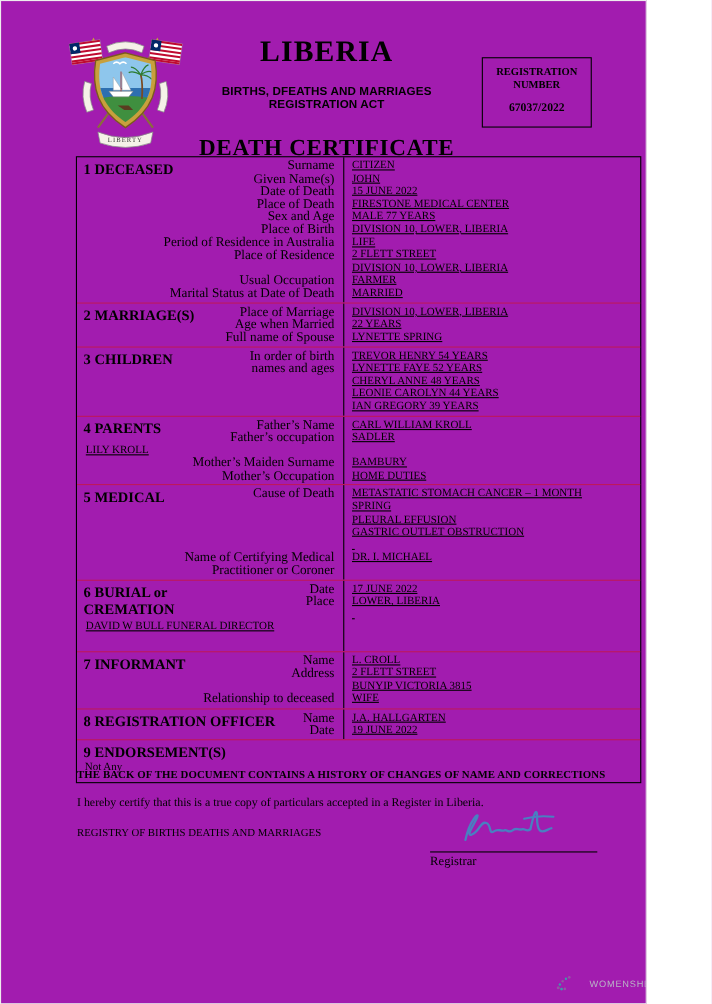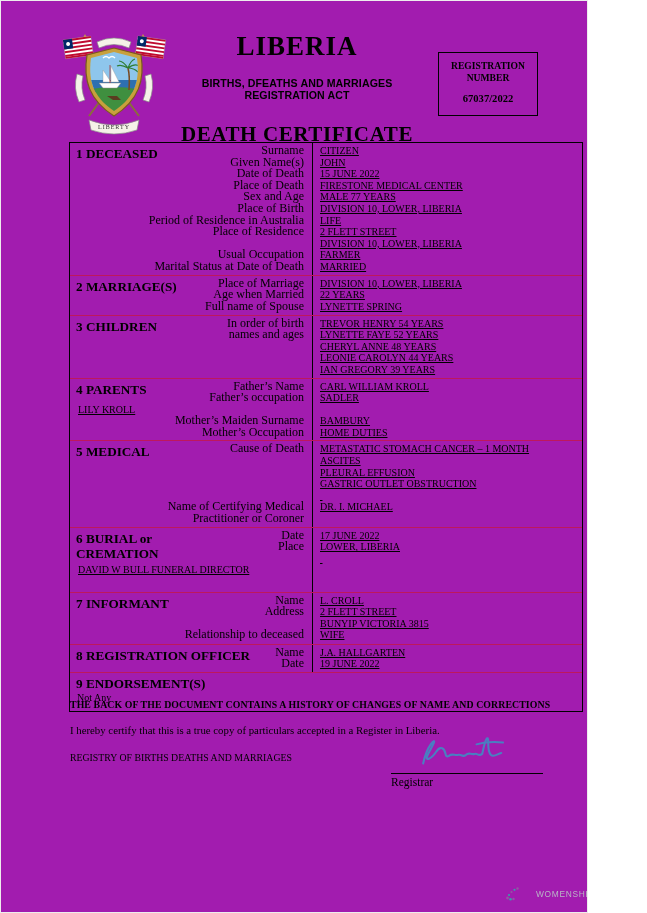--- a/index.html
+++ b/index.html
@@ -326,21 +326,21 @@
         <div class="sec-title">
           <div>5 MEDICAL</div>
         </div>
         <div class="rows">
           <div class="row">
             <div class="lbl">
               <div>Cause of Death</div>
             </div>
             <div class="val">
               <div>METASTATIC STOMACH CANCER – 1 MONTH</div>
-              <div>ASCITES</div>
+              <div>SPRING</div>
               <div>PLEURAL EFFUSION</div>
               <div>GASTRIC OUTLET OBSTRUCTION</div>
             </div>
           </div>
           <div class="row">
             <div class="lbl">
               <div>&nbsp;</div>
             </div>
             <div class="val">
               <div>&nbsp;</div>

